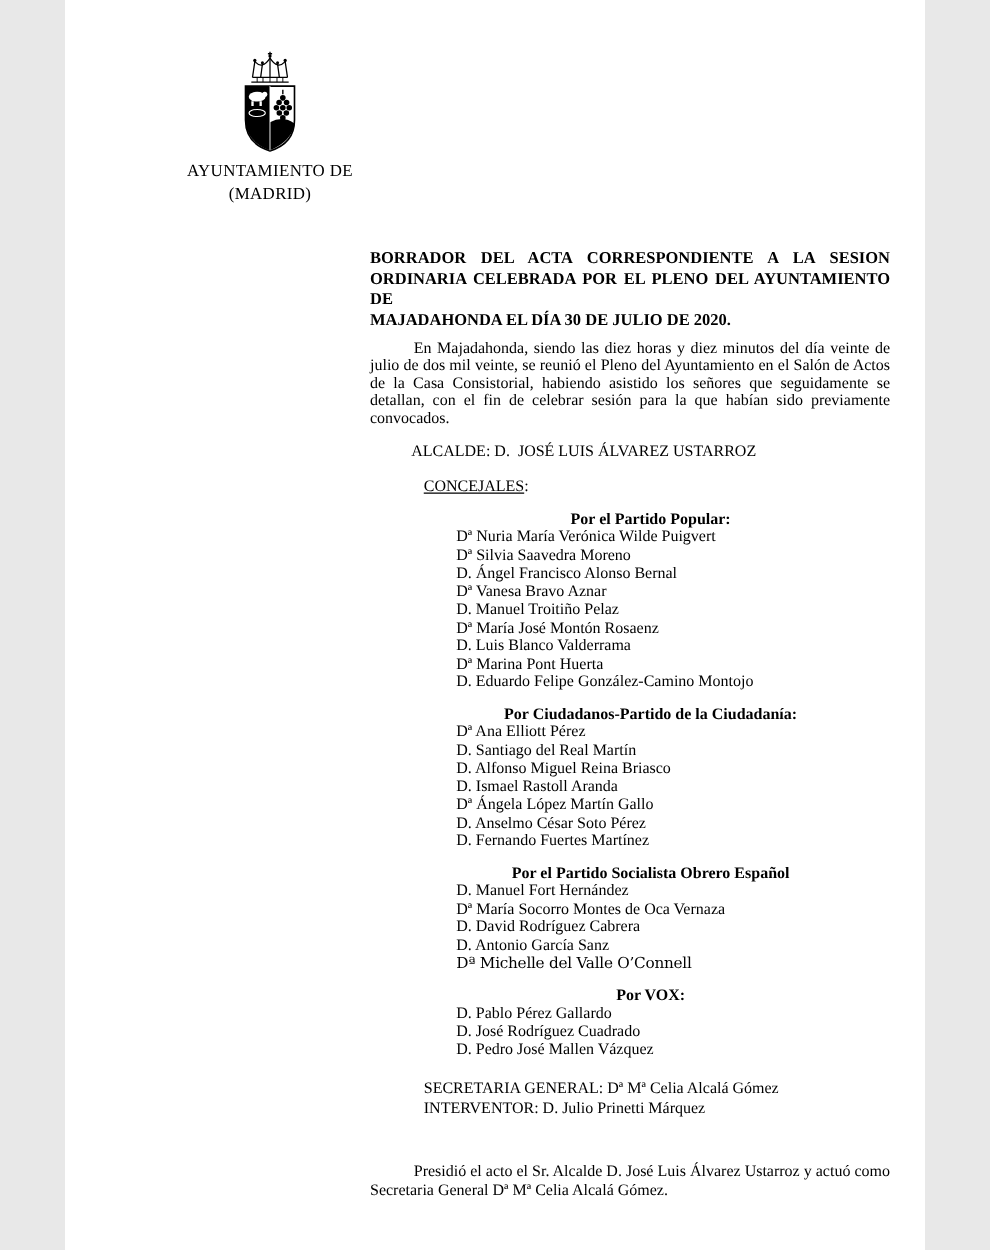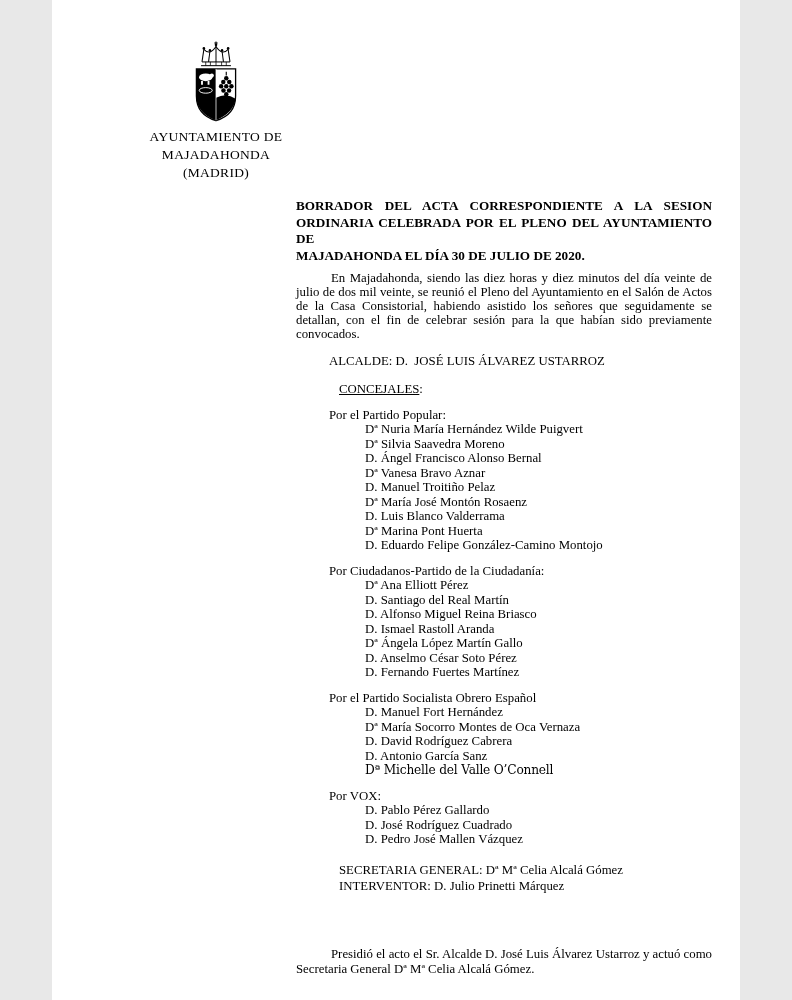--- a/index.html
+++ b/index.html
@@ -63,41 +63,42 @@
     padding-left: 33px;
     white-space: pre-wrap;
   }
   .concejales-line {
     margin-top: 14px;
     padding-left: 43px;
   }
   .concejales-word { text-decoration: underline; }
   .group { margin-top: 11px; }
   .group-heading {
-    font-weight: normal;
+    font-weight: bold;
     padding-left: 33px;
     line-height: 14.5px;
+    text-align: center;
   }
   .member {
     padding-left: 69px;
     line-height: 14.5px;
     white-space: nowrap;
   }
   .member.alt-font {
     font-family: "DejaVu Serif", serif;
     font-size: 12.2px;
     letter-spacing: -0.2px;
   }
   .officials { margin-top: 16px; }
   .official-line {
     padding-left: 43px;
     line-height: 15.6px;
   }
   .closing {
-    margin-top: 53px;
+    margin-top: 36px;
     text-indent: 35px;
     text-align: justify;
     line-height: 14.6px;
   }
 </style>
 </head>
 <body>
 
 <div class="page">
 
@@ -142,42 +143,41 @@
         <circle cx="51.5" cy="49.5" r="2.4"></circle>
         <circle cx="43" cy="54" r="2.4"></circle>
         <circle cx="49" cy="54" r="2.4"></circle>
         <circle cx="46" cy="58.2" r="2.4"></circle>
       </g>
       <path d="M14 63 Q24 56 35 62 Q46 56 56 63 Q54 78 35 86 Q16 78 14 63 Z" fill="#000"></path>
       <path d="M14 31 H56 V60 Q56 80 35 86.5 Q14 80 14 60 Z" fill="none" stroke="#000" stroke-width="1.4"></path>
       <path d="M35 31 V86" stroke="#fff" stroke-width="0.8"></path>
     </svg>
     <div class="org-line">AYUNTAMIENTO DE</div>
-    <div class="org-line">MAJADAHONDA</div>
     <div class="org-line">(MADRID)</div>
   </div>
 
   <div class="main">
 
     <div>
       <div class="title-line">BORRADOR DEL ACTA CORRESPONDIENTE A LA SESION</div>
       <div class="title-line">ORDINARIA CELEBRADA POR EL PLENO DEL AYUNTAMIENTO DE</div>
       <div class="title-line last">MAJADAHONDA EL DÍA 30 DE JULIO DE 2020.</div>
     </div>
 
     <div class="intro">En Majadahonda, siendo las diez horas y diez minutos del día veinte de julio de dos mil veinte, se reunió el Pleno del Ayuntamiento en el Salón de Actos de la Casa Consistorial, habiendo asistido los señores que seguidamente se detallan, con el fin de celebrar sesión para la que habían sido previamente convocados.</div>
 
     <div class="alcalde-line"><span>ALCALDE:</span><span> </span><span>D.  JOSÉ LUIS ÁLVAREZ USTARROZ</span></div>
 
     <div class="concejales-line"><span class="concejales-word">CONCEJALES</span><span>:</span></div>
 
     <div id="groups">
         <div class="group">
           <div class="group-heading">Por el Partido Popular:</div>
-          <div class="member">Dª Nuria María Hernández Wilde Puigvert</div>
+          <div class="member">Dª Nuria María Verónica Wilde Puigvert</div>
           <div class="member">Dª Silvia Saavedra Moreno</div>
           <div class="member">D. Ángel Francisco Alonso Bernal</div>
           <div class="member">Dª Vanesa Bravo Aznar</div>
           <div class="member">D. Manuel Troitiño Pelaz</div>
           <div class="member">Dª María José Montón Rosaenz</div>
           <div class="member">D. Luis Blanco Valderrama</div>
           <div class="member">Dª Marina Pont Huerta</div>
           <div class="member">D. Eduardo Felipe González-Camino Montojo</div>
         </div>
         <div class="group">

